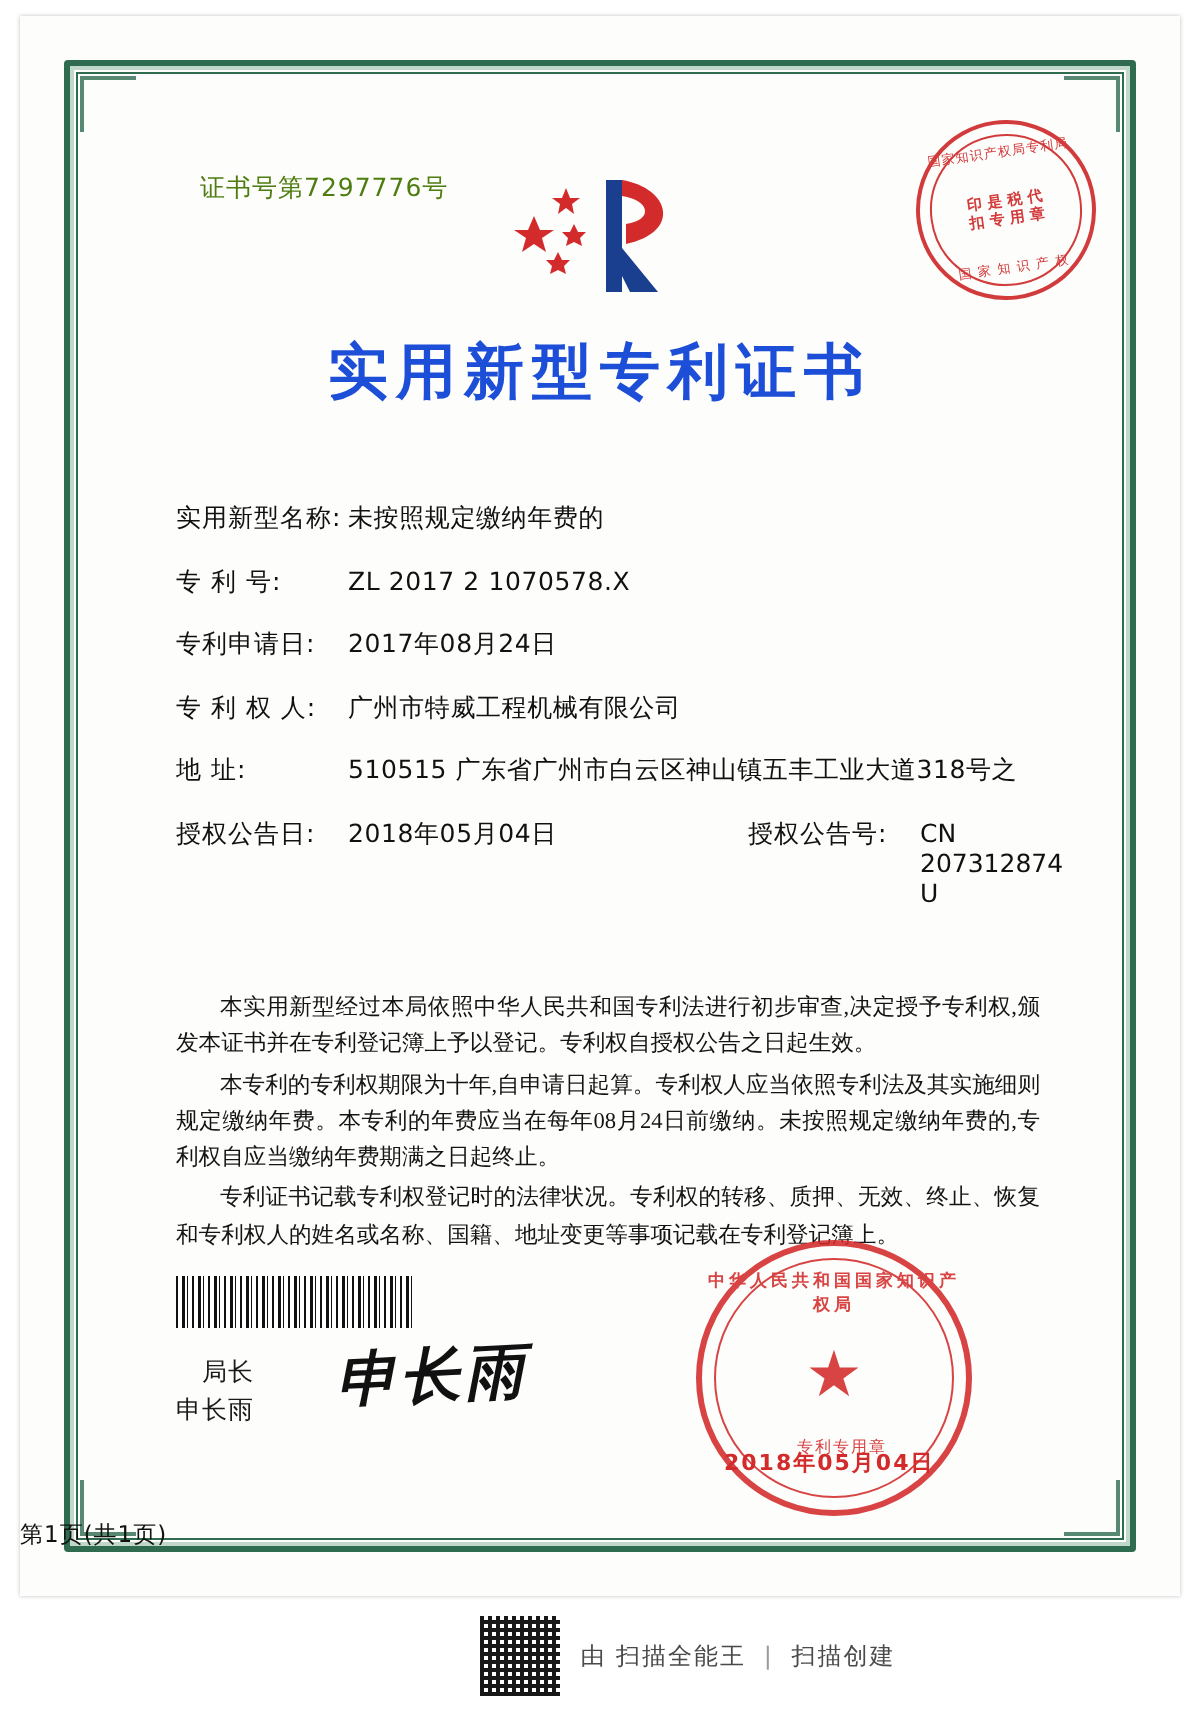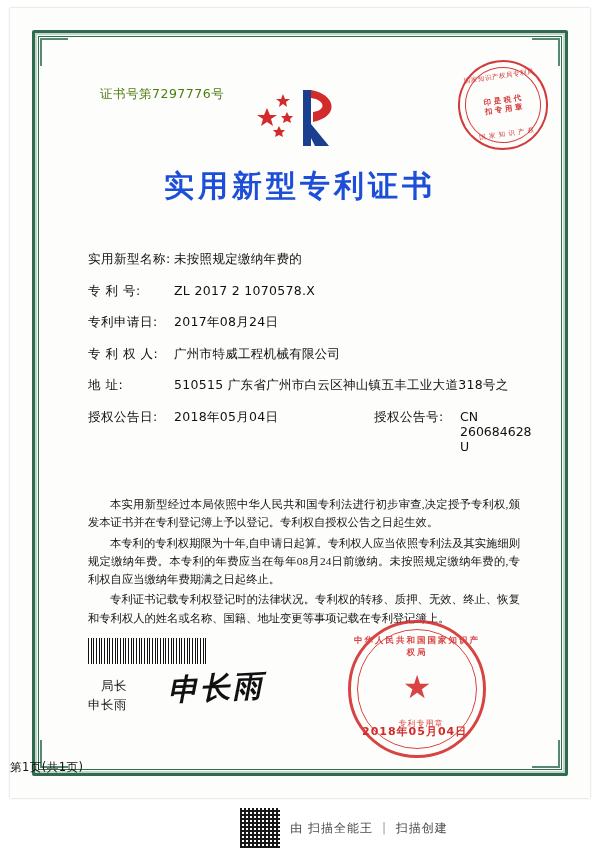--- a/index.html
+++ b/index.html
@@ -391,21 +391,21 @@
 
     <div class="row">
       <div class="lbl spread">地 址:</div>
       <div class="val">510515 广东省广州市白云区神山镇五丰工业大道318号之</div>
     </div>
 
     <div class="row two">
       <div class="lbl">授权公告日:</div>
       <div class="val">2018年05月04日</div>
       <div class="lbl2">授权公告号:</div>
-      <div class="val2">CN 260684628 U</div>
+      <div class="val2">CN 207312874 U</div>
     </div>
 
   </div>
 
   <div class="body-text">
     <p>本实用新型经过本局依照中华人民共和国专利法进行初步审查,决定授予专利权,颁发本证书并在专利登记簿上予以登记。专利权自授权公告之日起生效。</p>
     <p>本专利的专利权期限为十年,自申请日起算。专利权人应当依照专利法及其实施细则规定缴纳年费。本专利的年费应当在每年08月24日前缴纳。未按照规定缴纳年费的,专利权自应当缴纳年费期满之日起终止。</p>
     <p>专利证书记载专利权登记时的法律状况。专利权的转移、质押、无效、终止、恢复和专利权人的姓名或名称、国籍、地址变更等事项记载在专利登记簿上。</p>
   </div>
 

